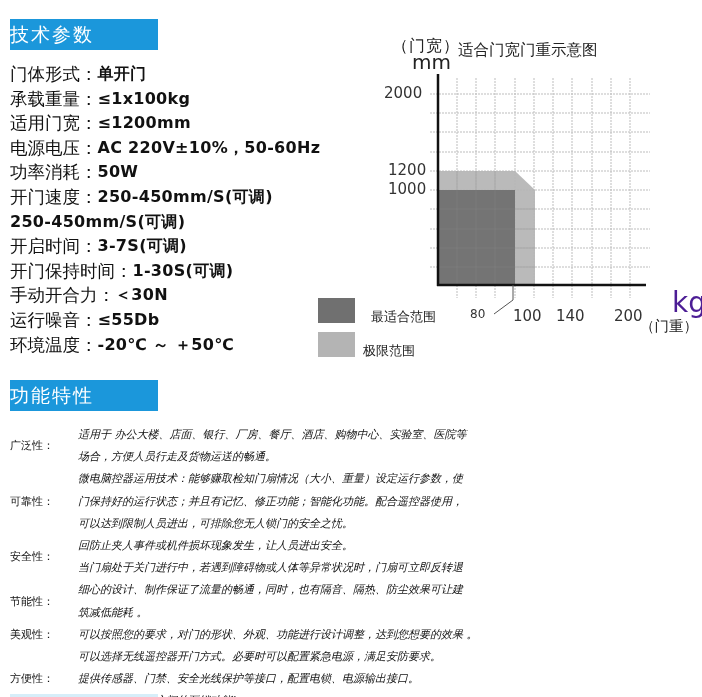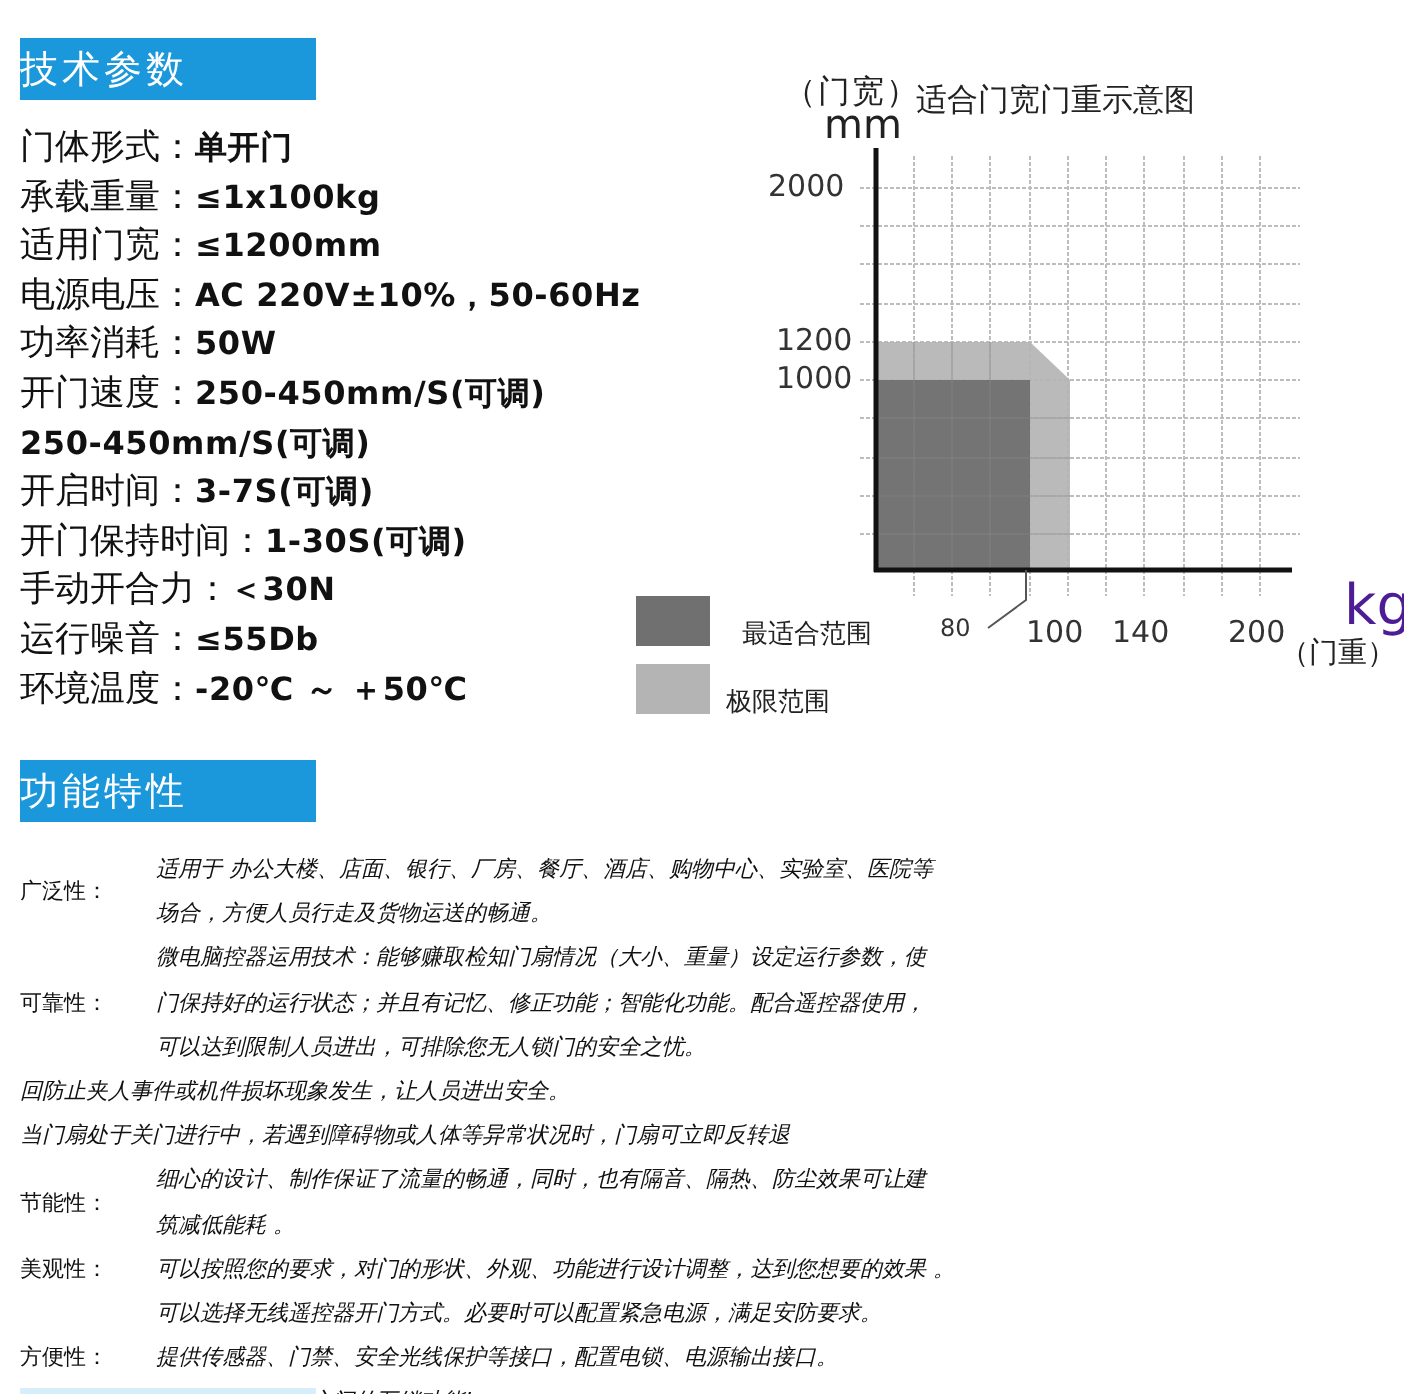--- a/index.html
+++ b/index.html
@@ -182,20 +182,21 @@
   </div>
   <div class="feature-row">
     <span class="feature-label">可靠性：</span>
     <div class="feature-lines">
       <div class="feature-line">微电脑控器运用技术：能够赚取检知门扇情况（大小、重量）设定运行参数，使</div>
       <div class="feature-line">门保持好的运行状态；并且有记忆、修正功能；智能化功能。配合遥控器使用，</div>
       <div class="feature-line">可以达到限制人员进出，可排除您无人锁门的安全之忧。</div>
     </div>
   </div>
   <div class="feature-row">
+    <span class="feature-label">安全性：</span>
     <div class="feature-lines">
       <div class="feature-line">回防止夹人事件或机件损坏现象发生，让人员进出安全。</div>
       <div class="feature-line">当门扇处于关门进行中，若遇到障碍物或人体等异常状况时，门扇可立即反转退</div>
     </div>
   </div>
   <div class="feature-row">
     <span class="feature-label">节能性：</span>
     <div class="feature-lines">
       <div class="feature-line">细心的设计、制作保证了流量的畅通，同时，也有隔音、隔热、防尘效果可让建</div>
       <div class="feature-line">筑减低能耗 。</div>

